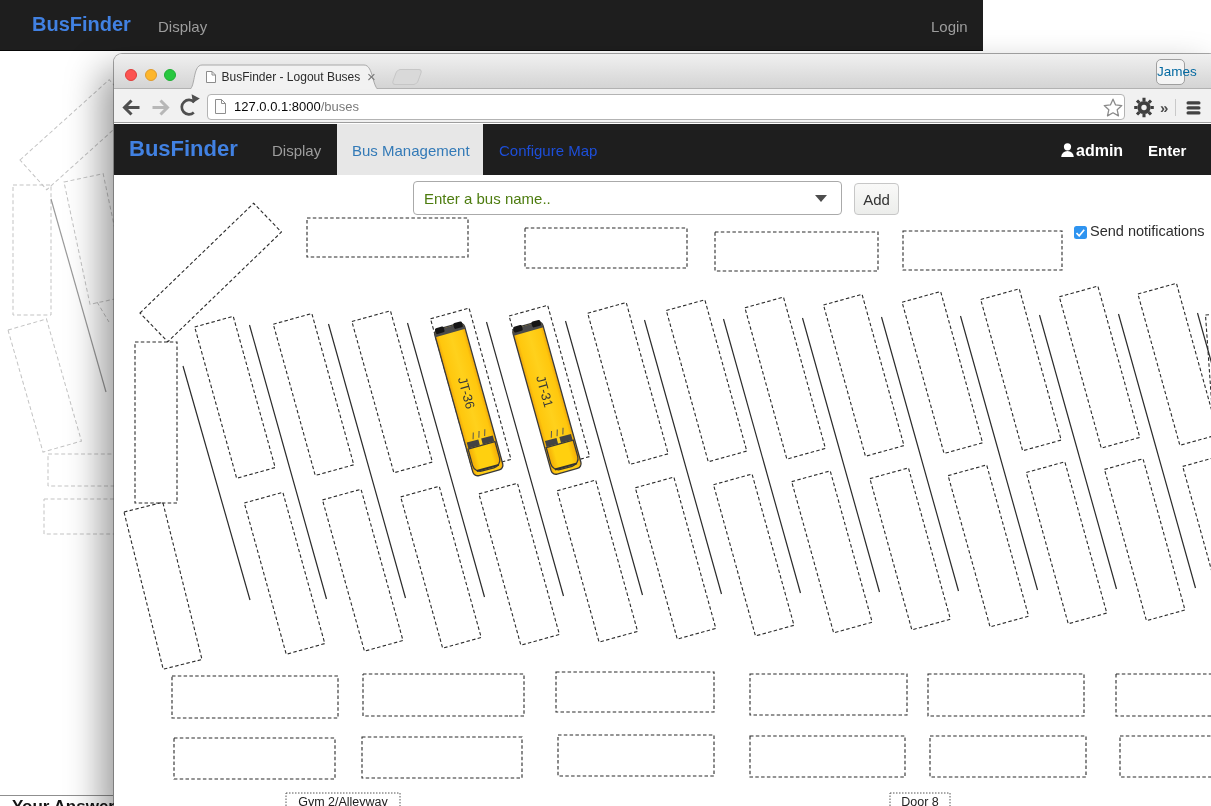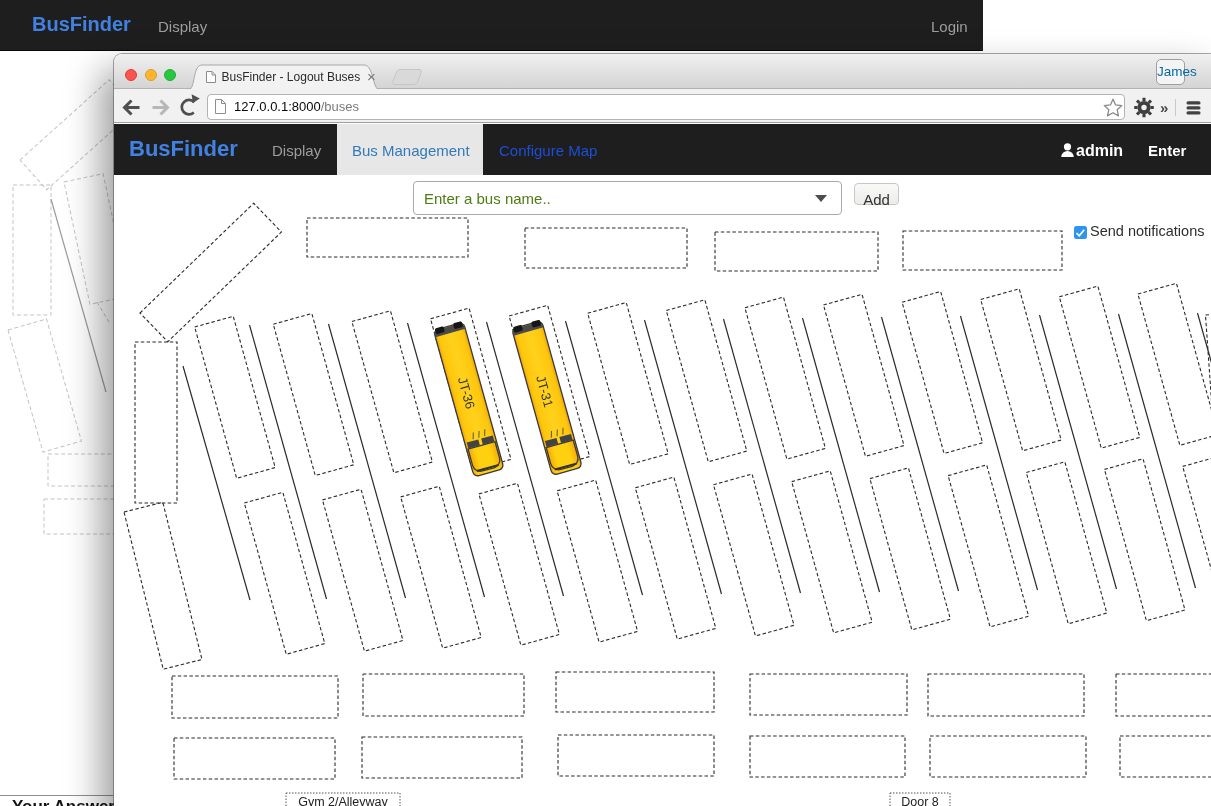--- a/index.html
+++ b/index.html
@@ -138,21 +138,21 @@
 
   <div class="abs" style="left:1034px;top:88px;font-size:15px;font-weight:bold;color:#fff;">Enter</div>
 
   <div class="abs" style="left:299px;top:127px;width:429px;height:34px;background:#fff;border:1px solid #aaa;border-radius:4px;"></div>
   <div class="abs" style="left:310px;top:136px;font-size:15px;color:#4d7c0f;">Enter a bus name..</div>
 
   <svg class="abs" style="left:701px;top:141px;" width="12" height="8" viewBox="0 0 12 8">
       <polygon points="0,0 12,0 6,7" fill="#4d4d4d"></polygon>
     </svg>
 
-  <div class="abs" style="left:740px;top:129px;width:45px;height:22px;background:linear-gradient(#f9f9f8,#ecedeb);border:1px solid #c7c7c7;border-radius:4px;font-size:15px;color:#333;text-align:center;line-height:31px;">Add</div>
+  <div class="abs" style="left:740px;top:129px;width:45px;height:32px;background:linear-gradient(#f9f9f8,#ecedeb);border:1px solid #c7c7c7;border-radius:4px;font-size:15px;color:#333;text-align:center;line-height:31px;">Add</div>
 
   <div class="abs" style="left:960px;top:172px;width:13px;height:13px;background:#2f94f0;border-radius:2.5px;"></div>
   <svg class="abs" style="left:962px;top:175px;" width="9" height="8" viewBox="0 0 9 8">
       <path d="M0.5 4 l2.7 2.8 L8.2 0.8" stroke="#fff" stroke-width="1.7" fill="none"></path>
     </svg>
 
   <div class="abs" style="left:976px;top:169px;font-size:14.5px;color:#2e2e2e;text-align:right;">Send notifications</div>
 
   <svg class="abs" style="left:0;top:69px;" width="1103" height="691" viewBox="114 123 1103 691">
     <defs>

